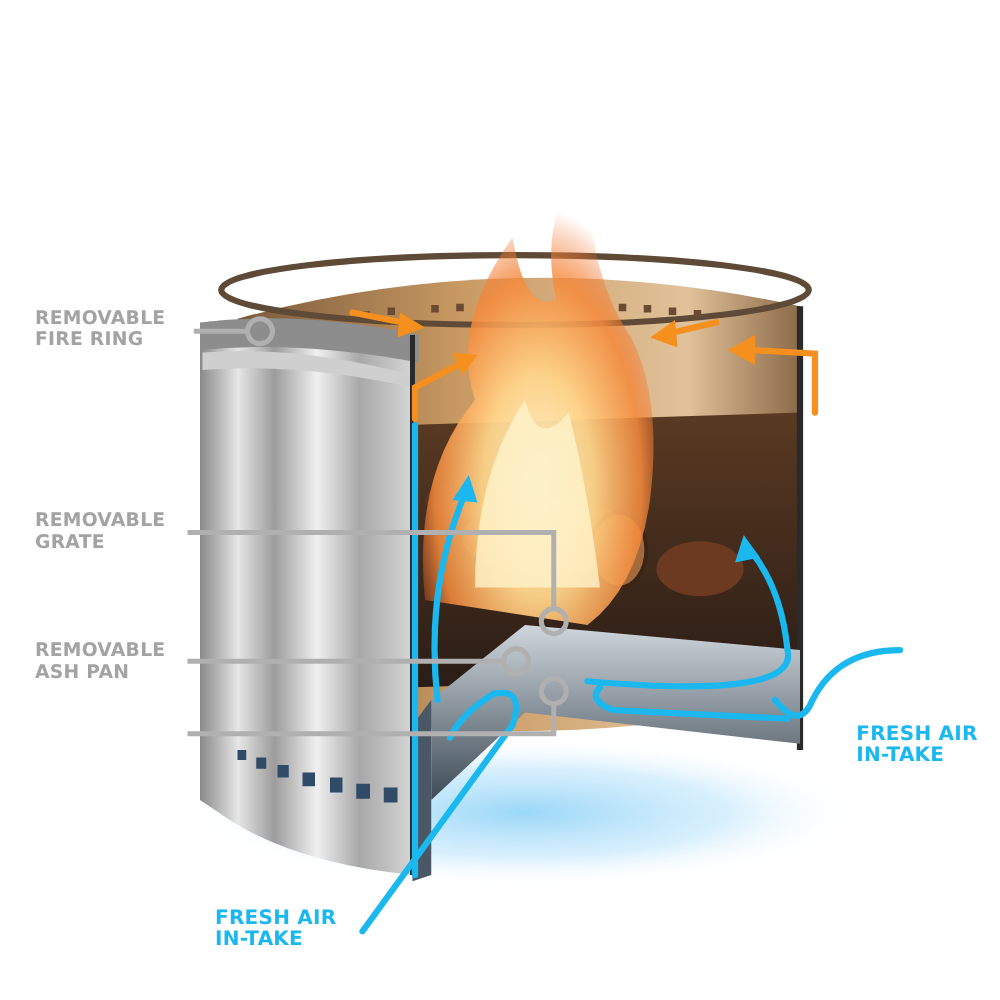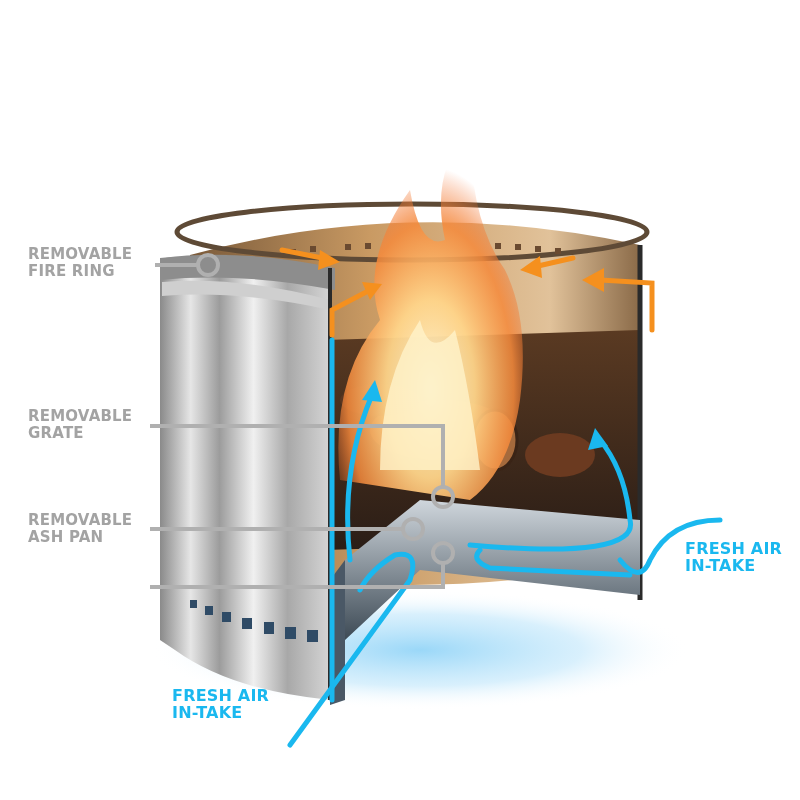--- a/index.html
+++ b/index.html
@@ -1,20 +1,20 @@
 <!DOCTYPE html>
 <html><head>
 <meta charset="utf-8">
 <style>
   html, body { margin: 0; padding: 0; background: #ffffff; }
   body { width: 800px; height: 800px; position: relative; overflow: hidden; font-family: "DejaVu Sans", "Liberation Sans", sans-serif; }
   .canvas { position: absolute; left: 0; top: 0; width: 800px; height: 572px; }
   .label { position: absolute; font-weight: bold; color: #a3a3a3; font-size: 15px; line-height: 17px; letter-spacing: 0.2px; text-transform: uppercase; }
   .label span { display: block; }
-  .label.blue { color: #1ab8ef; font-size: 16px; line-height: 17px; }
+  .label.blue { color: #1ab8ef; font-size: 16px; line-height: 17px; margin-top: 38px; }
 </style>
 </head>
 <body>
 
 <div class="canvas">
   <svg width="800" height="800" viewBox="0 0 800 800">
     <defs>
       <radialGradient id="glow" cx="50%" cy="50%" r="50%">
         <stop offset="0%" stop-color="#8fd3f7" stop-opacity="0.9"></stop>
         <stop offset="60%" stop-color="#bfe6fb" stop-opacity="0.6"></stop>

